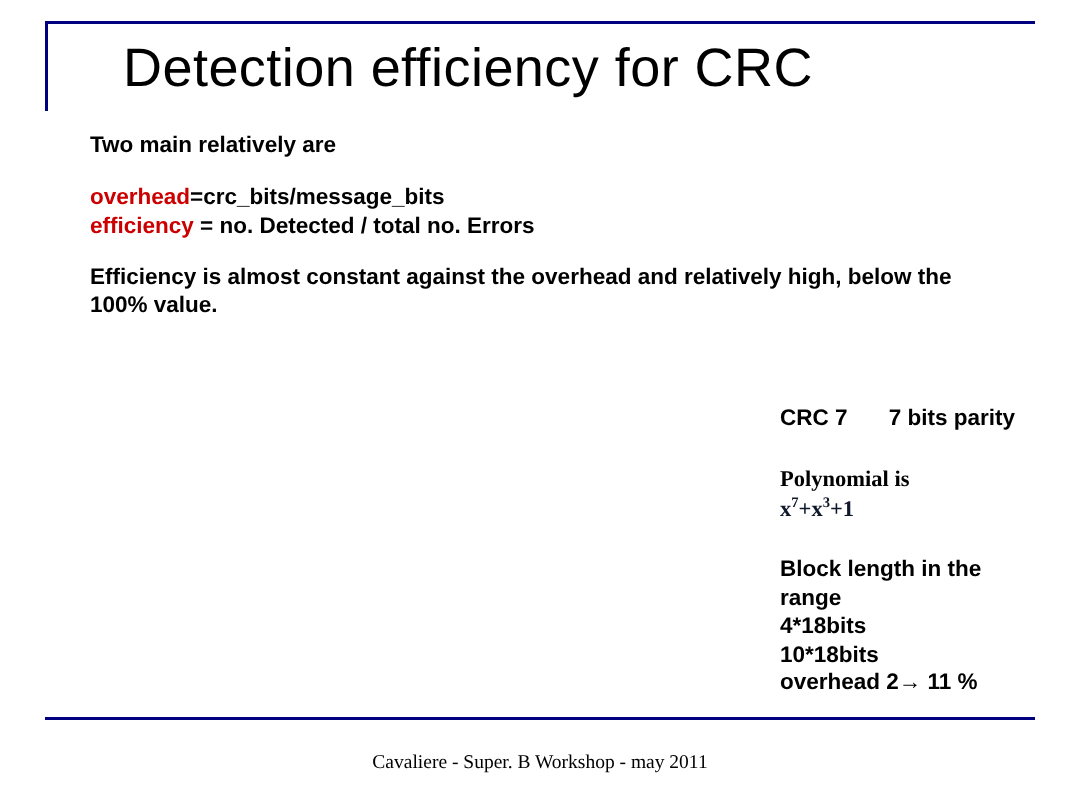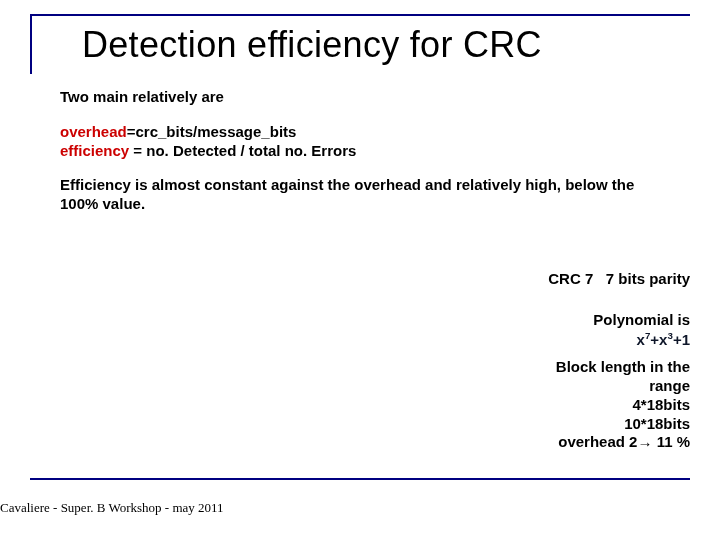--- a/index.html
+++ b/index.html
@@ -53,41 +53,40 @@
   }
   .term-red { color: #cc0000; font-weight: bold; margin-top: 24px; }
   .right-col {
     position: absolute;
     left: 520px;
     top: 270px;
     width: 170px;
     font-size: 15px;
     font-weight: bold;
     line-height: 1.25;
-    text-align: right;
   }
   .right-col .row1 { margin-bottom: 22px; white-space: nowrap; }
   .right-col .row1 .lbl1 { display:inline-block; min-width:60px; }
-  .right-col .row2 { margin-bottom: 9px; }
+  .right-col .row2 { margin-bottom: 22px; font-family: Liberation Serif, serif; }
   .right-col .row3 { }
   .poly-red { color: #0f172a; }
   sup { font-size: 0.65em; vertical-align: super; }
   .bottom-rule {
     position: absolute;
     left: 30px;
     right: 30px;
     top: 478px;
     border-top: 2px solid #000080;
   }
   .footer {
     position: absolute;
     left: 0;
     right: 0;
     top: 500px;
-    text-align: left;
+    text-align: center;
     font-family: "Times New Roman", Times, serif;
     font-size: 13px;
     color: #000;
   }
   .arrow { font-family: Arial, sans-serif; }
 </style>
 </head>
 <body>
 
 <div class="slide">

